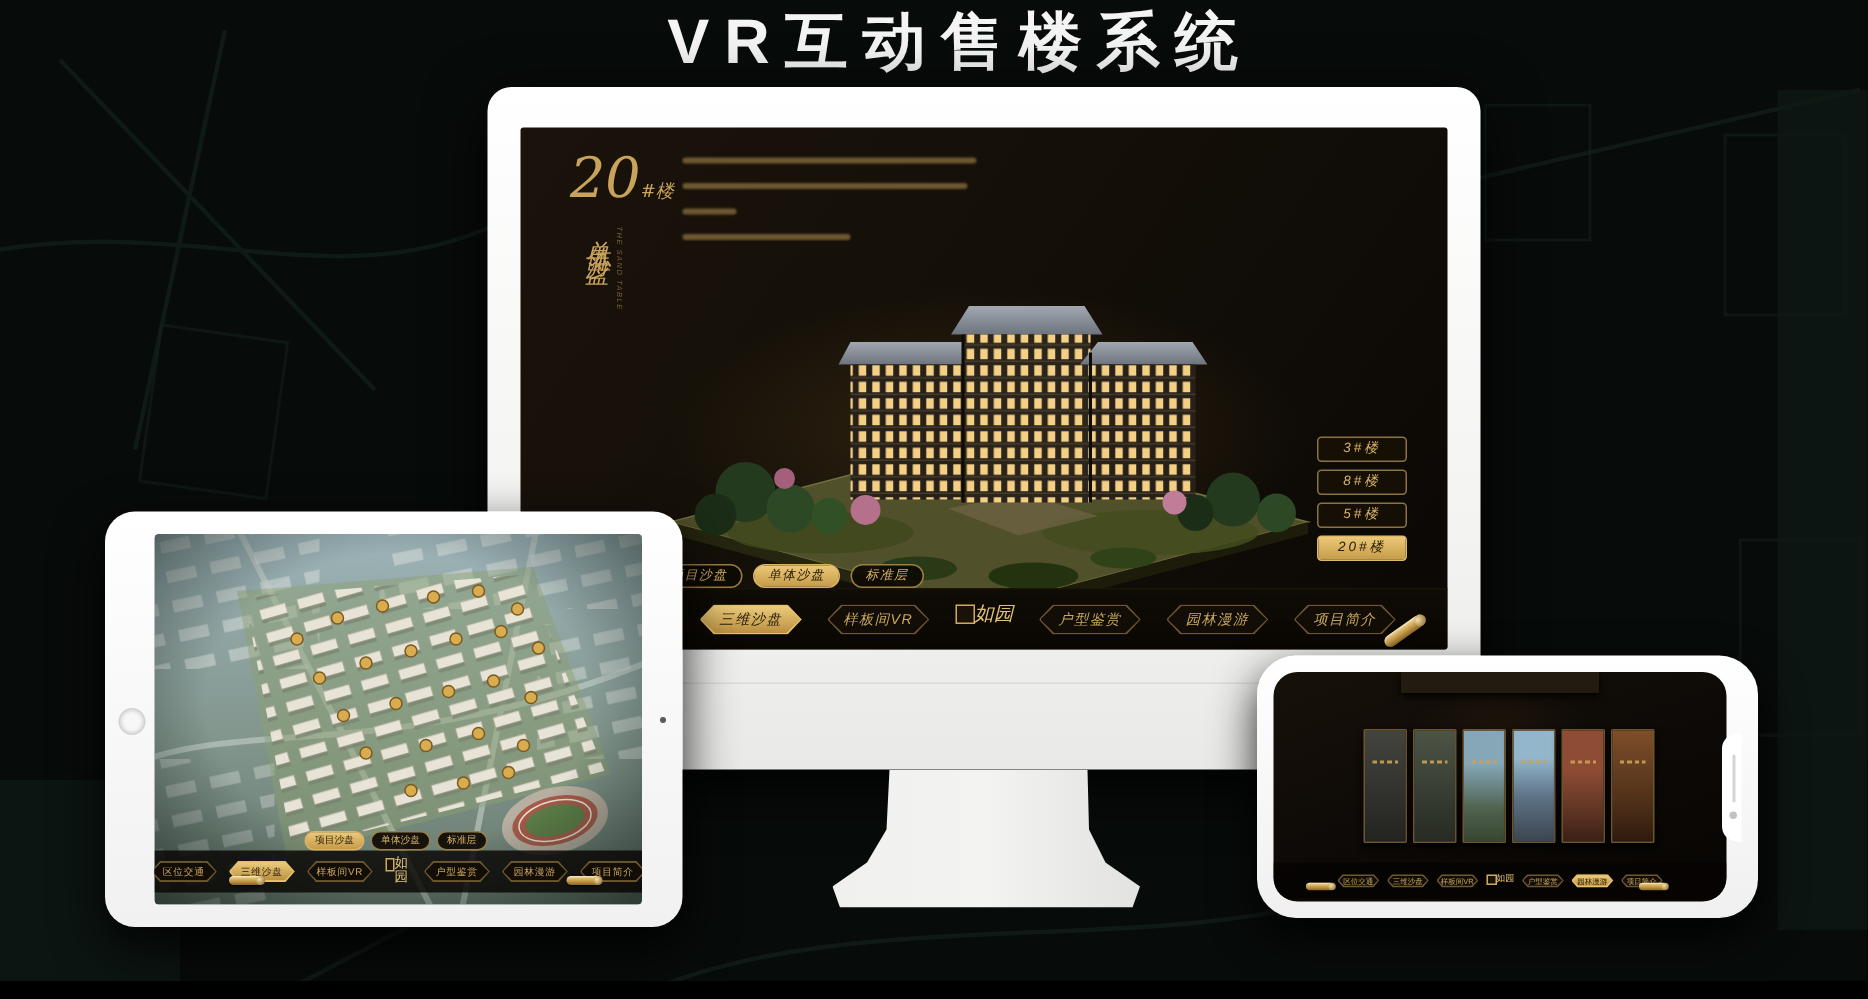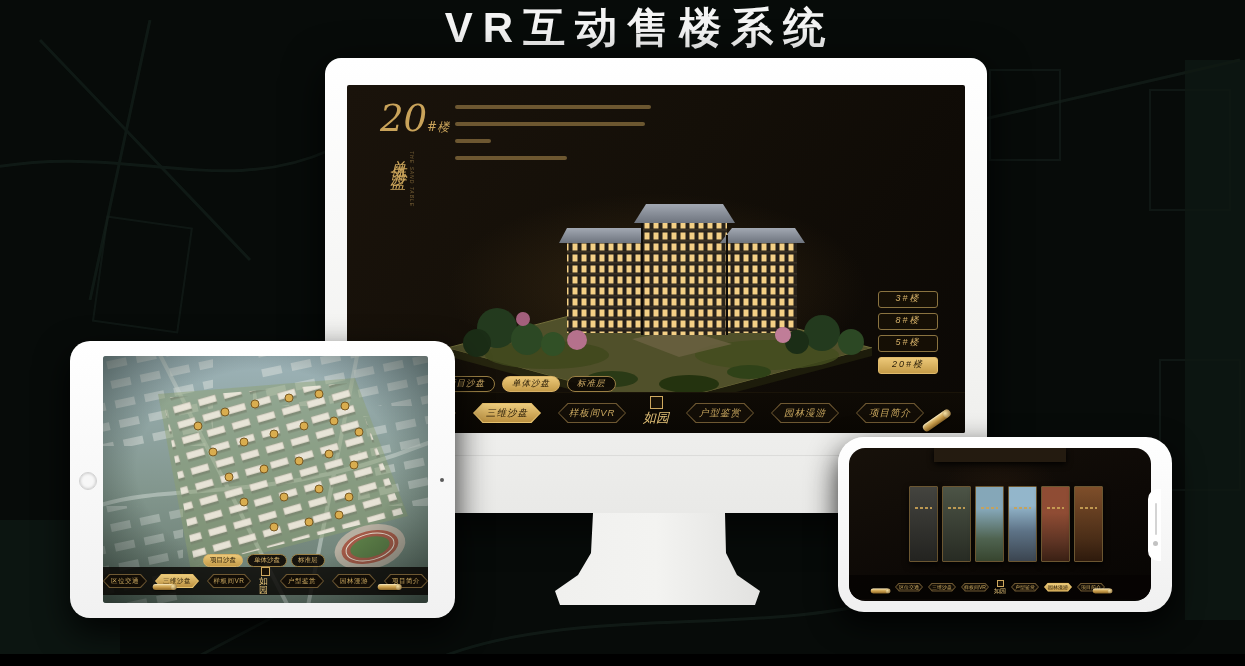--- a/index.html
+++ b/index.html
@@ -26,21 +26,21 @@
   .dia.active>span{color:#271b07;}
   .pill{display:inline-flex;align-items:center;justify-content:center;
     border:1px solid #9a7f44;border-radius:8px;background:rgba(14,10,4,.92);
     color:#d7b269;white-space:nowrap;}
   .pill.active{background:linear-gradient(#ecc878,#c59c49);color:#271b07;border-color:#d9b266;}
   .scrollbar{position:relative;width:30px;height:8px;border-radius:4px;
     background:linear-gradient(180deg,#f4d992,#c79b4a 55%,#8a6526);
     transform:rotate(-35deg);box-shadow:0 1px 2px #000a, inset 0 1px 1px #ffffff70;}
   .scrollbar::after{content:"";position:absolute;right:-2px;top:0;width:8px;height:8px;border-radius:50%;
     background:radial-gradient(circle at 35% 35%,#f9e2a2,#7a5a28);}
-  .logo{display:flex;flex-direction:column;align-items:center;line-height:1;}
+  .logo{display:flex;flex-direction:row;line-height:1;}
   .logo .seal{width:11px;height:11px;border:1px solid #cfa95f;background:#1a1206;margin-bottom:2px;}
   .logo .txt{font-family:"DejaVu Serif",serif;color:#e2c077;}
 
   
   .monitor{position:absolute;left:325px;top:58px;width:662px;height:551px;}
   .monitor-frame{position:absolute;left:0;top:0;width:662px;height:455px;
     background:linear-gradient(180deg,#ffffff,#f2f2f0 70%,#e9e9e7);
     border-radius:16px 16px 6px 6px;box-shadow:0 10px 40px #000c;font-style:italic;}
   .chin-line{position:absolute;left:0;right:0;top:397px;height:1px;background:#dcdcda;}
   .monitor-screen{position:absolute;left:22px;top:27px;width:618px;height:348px;border-radius:2px;

